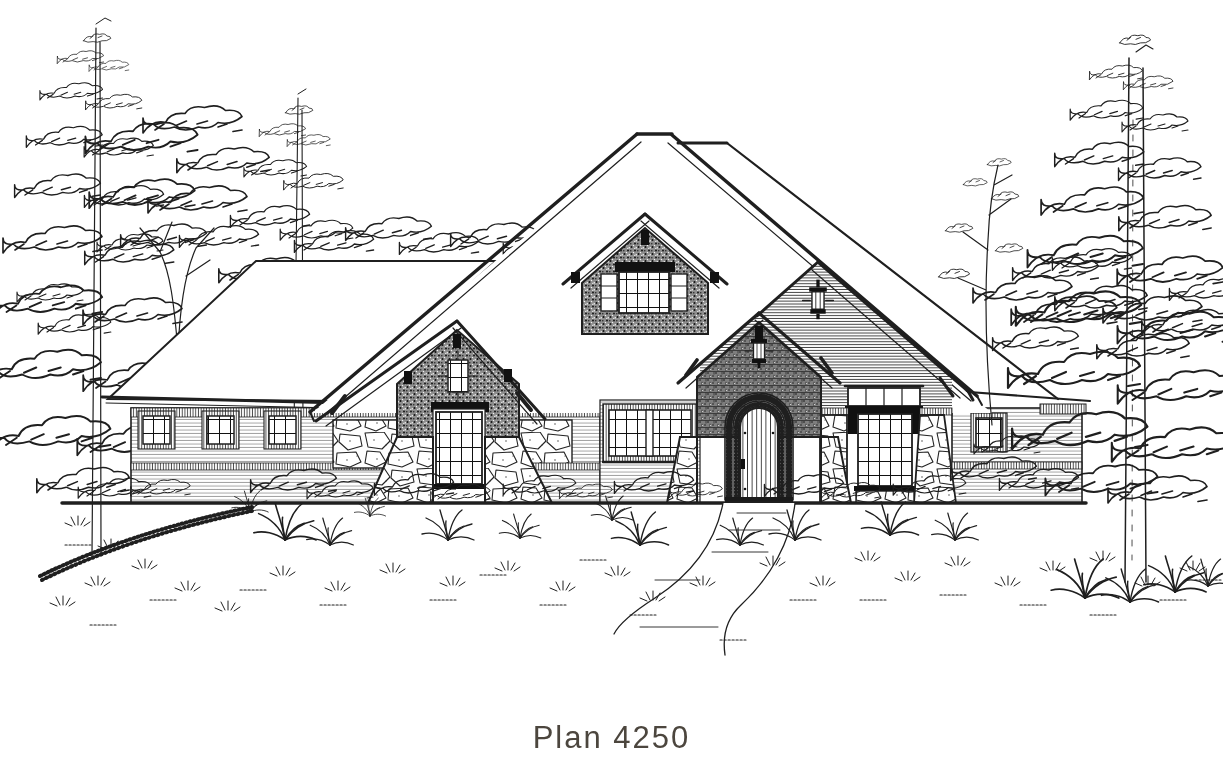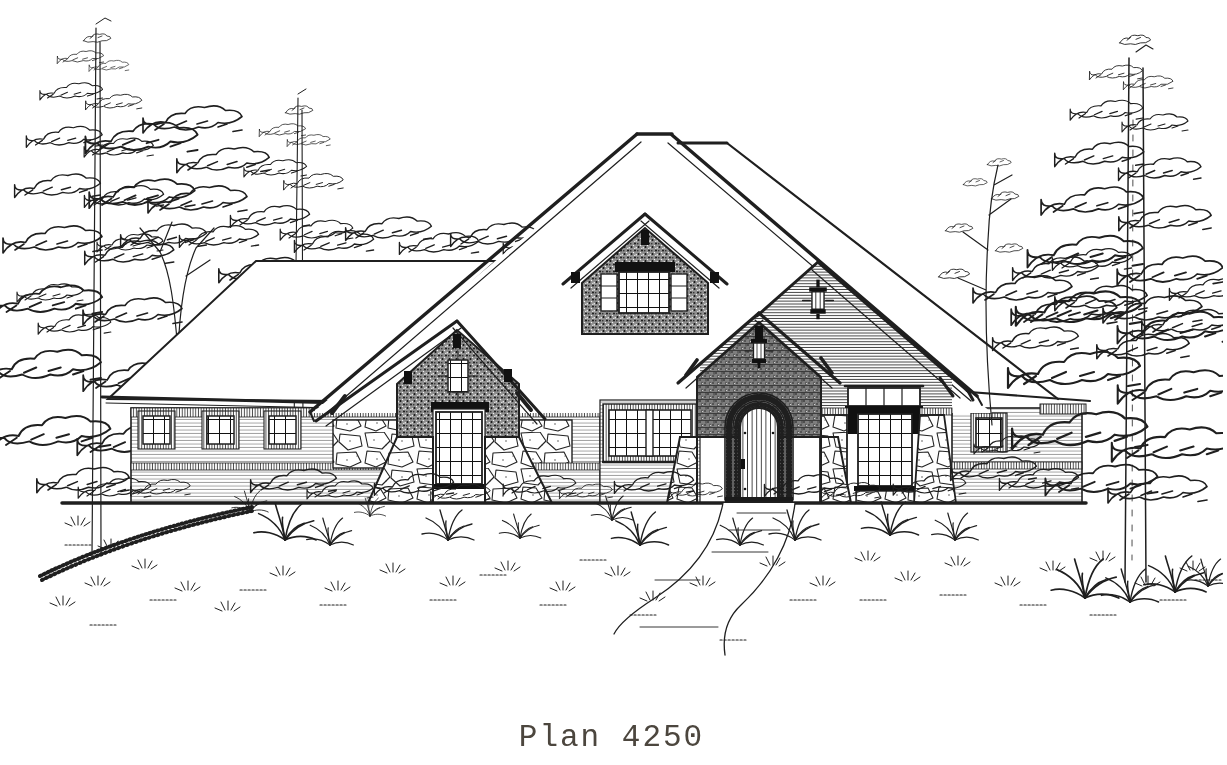--- a/index.html
+++ b/index.html
@@ -1,17 +1,17 @@
 <!DOCTYPE html>
 <html><head>
 <meta charset="utf-8">
 <style>
   html,body{margin:0;padding:0;background:#ffffff;}
   .stage{position:relative;width:1223px;height:765px;background:#ffffff;overflow:hidden;
-         font-family:Liberation Mono, monospace;}
+         font-family:Liberation Sans, sans-serif;}
   .stage svg{position:absolute;left:0;top:0;}
   .caption{position:absolute;left:0;top:720px;width:100%;text-align:center;
            font-size:31px;font-weight:400;letter-spacing:2px;color:#4c463e;}
   .ink{stroke:#1f1f1f;fill:none;stroke-linecap:round;stroke-linejoin:round;}
 </style>
 </head>
 <body>
 
 <div class="stage">
 <svg width="1227" height="765" viewBox="0 0 1227 765" xmlns="http://www.w3.org/2000/svg">

